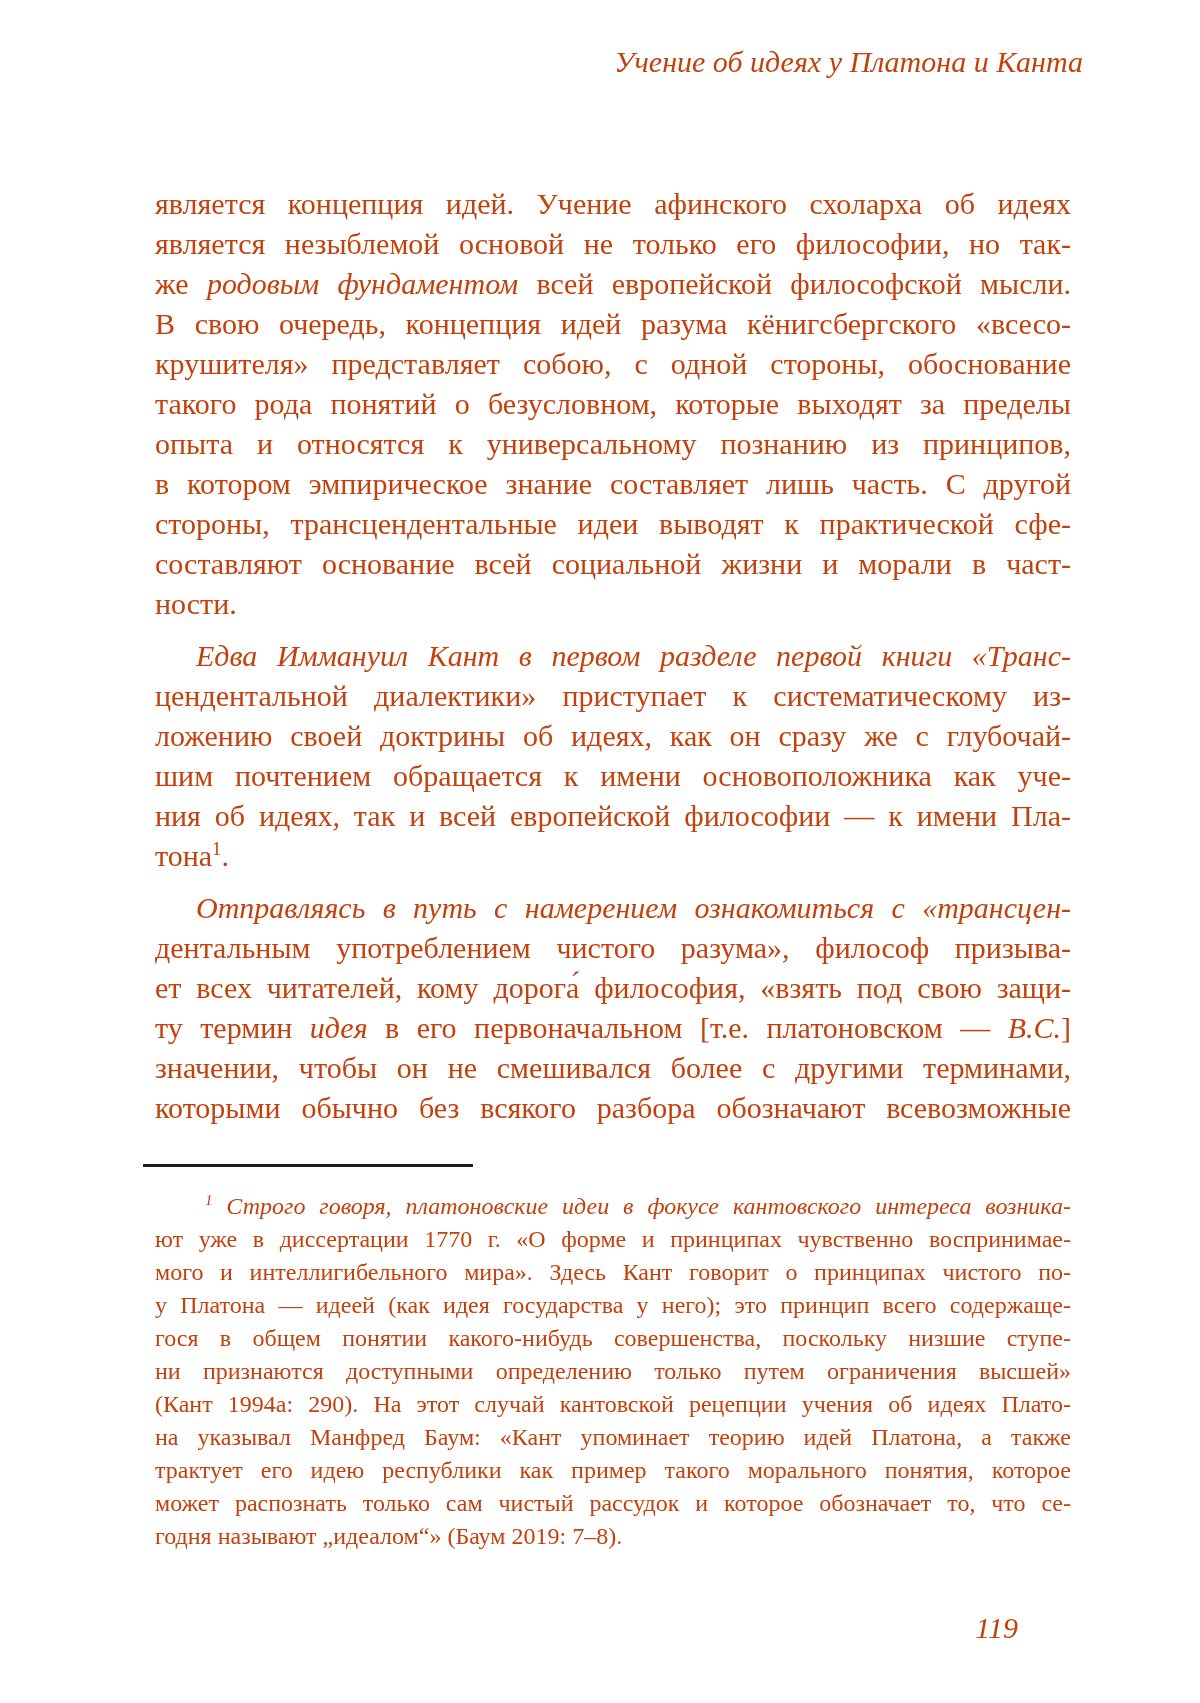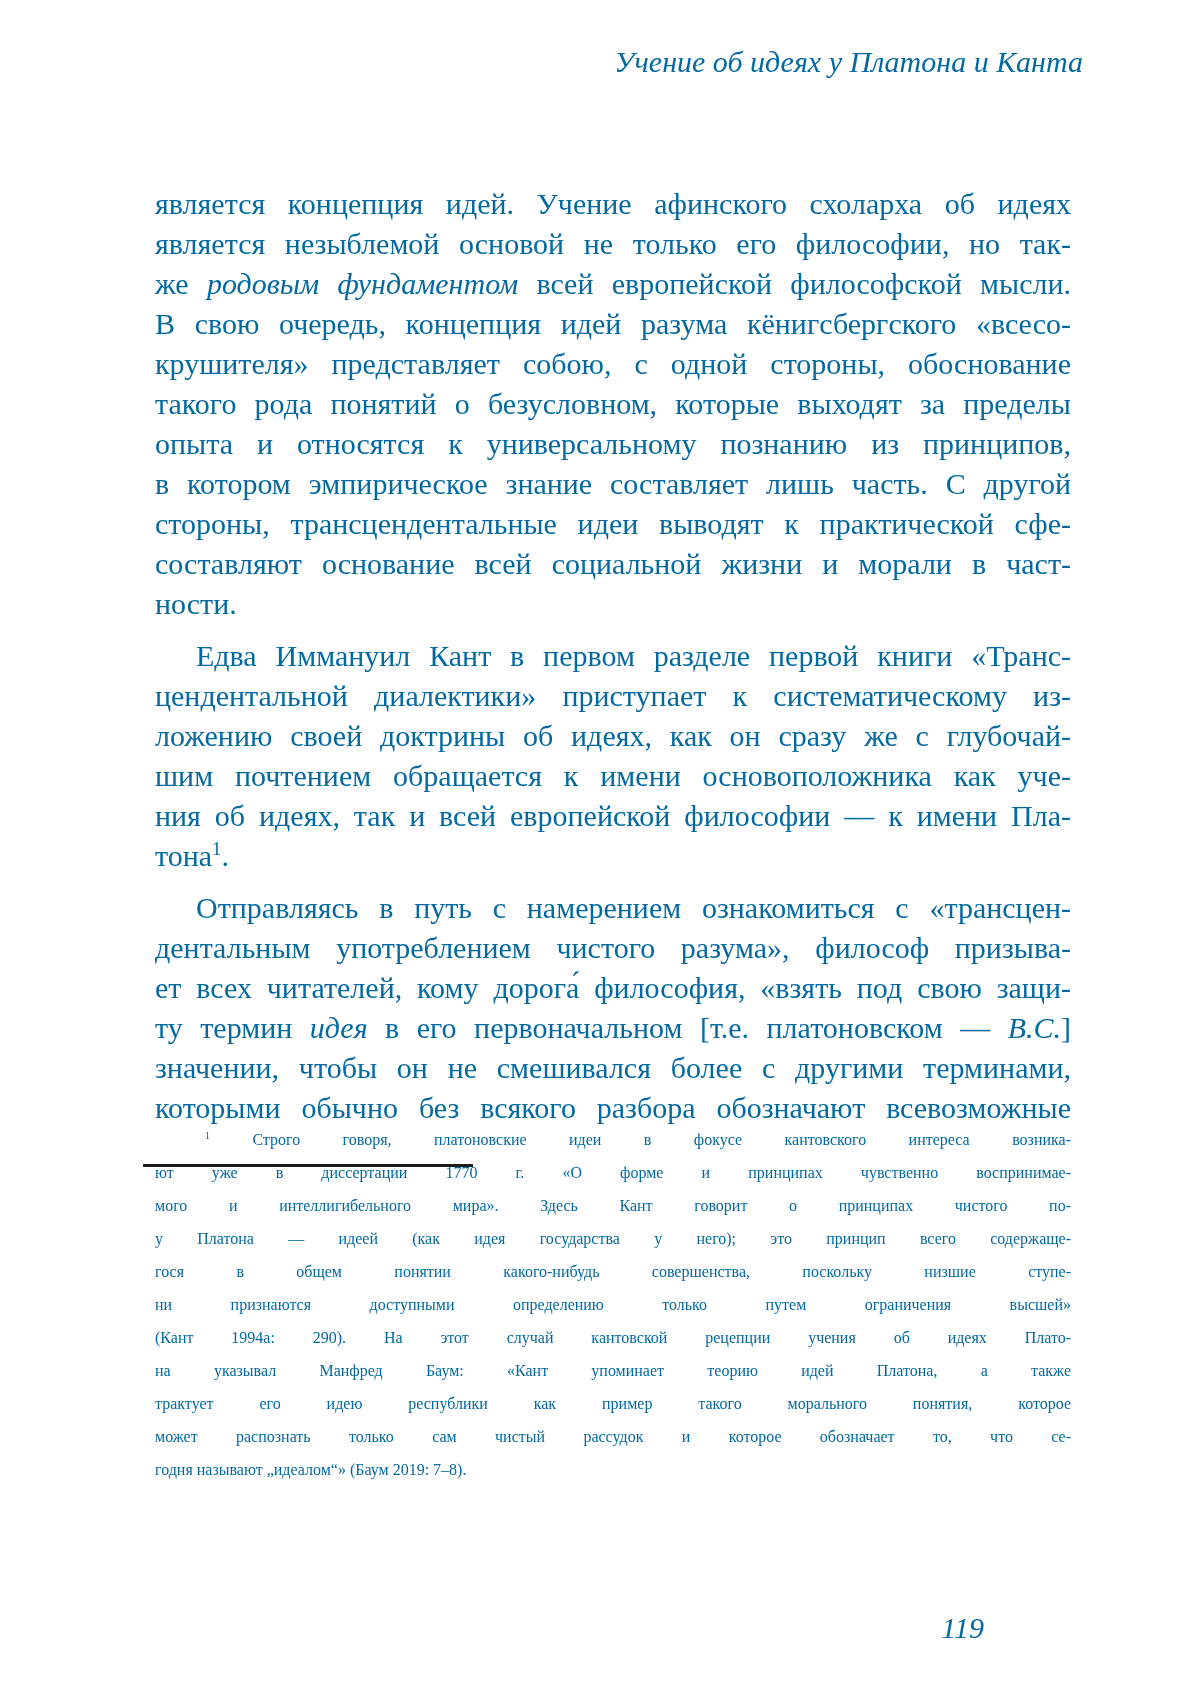--- a/index.html
+++ b/index.html
@@ -6,21 +6,21 @@
     margin: 0;
     padding: 0;
     background: #e8e8e8;
   }
   .page {
     position: relative;
     width: 1200px;
     height: 1703px;
     background: #ffffff;
     font-family: "Liberation Serif", "DejaVu Serif", serif;
-    color: #0369a1;
+    color: #c2410c;
     overflow: hidden;
   }
   .running-header {
     position: absolute;
     left: 143px;
     top: 44px;
     width: 940px;
     text-align: right;
     font-style: italic;
     font-size: 30px;
@@ -39,44 +39,44 @@
     position: absolute;
     left: 143px;
     top: 1164px;
     width: 330px;
     height: 3px;
     background: #1c1c1c;
   }
   .footnote-text {
     position: absolute;
     left: 143px;
-    top: 1111px;
+    top: 1178px;
     width: 940px;
-    font-size: 16px;
+    font-size: 24px;
     line-height: 33px;
   }
   .page-number {
     position: absolute;
-    right: 216px;
+    right: 182px;
     top: 1610px;
     font-style: italic;
     font-size: 30px;
     line-height: 36px;
   }
   .paragraph { margin: 12px; padding: 0; }
   .line {
     text-align: justify;
     text-align-last: justify;
     white-space: normal;
   }
   .line.last {
     text-align: center;
     text-align-last: left;
   }
-  .line.indent { text-indent: 41px; }
+  .line.indent { text-indent: 41px; font-style: italic; }
   .footnote-text .line.indent { text-indent: 50px; }
   .line em { font-style: italic; }
   .line sup {
     font-size: 0.62em;
     vertical-align: super;
     line-height: 0;
   }
 </style>
 </head>
 <body>

